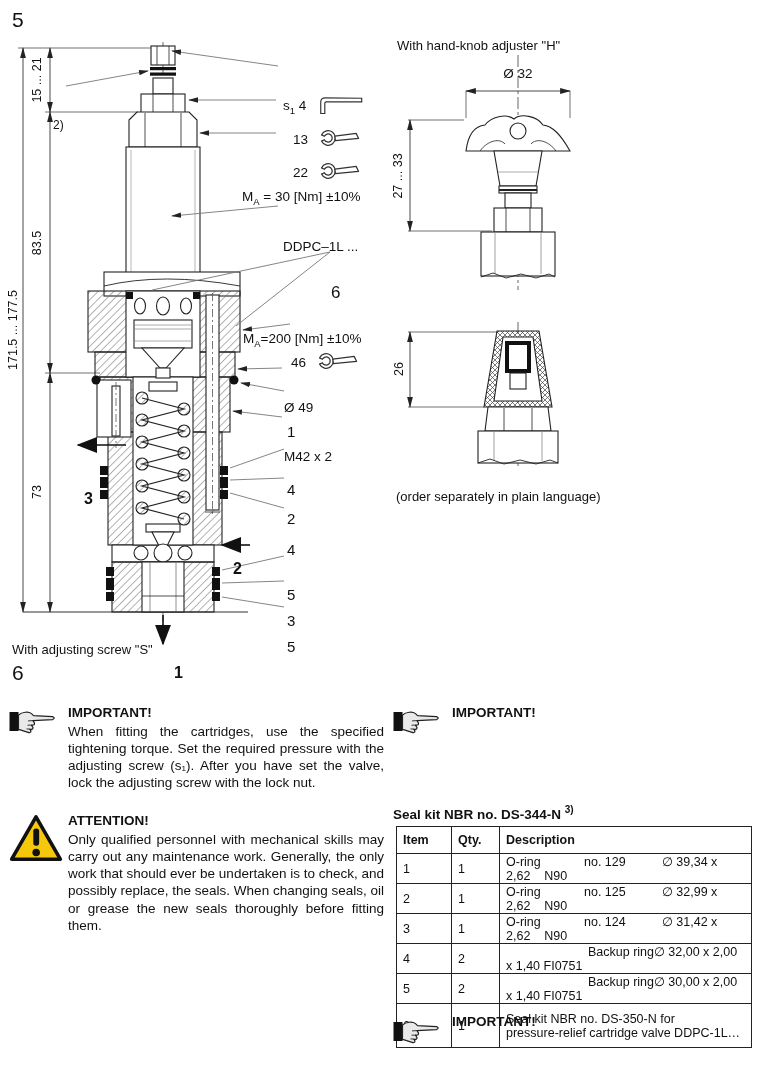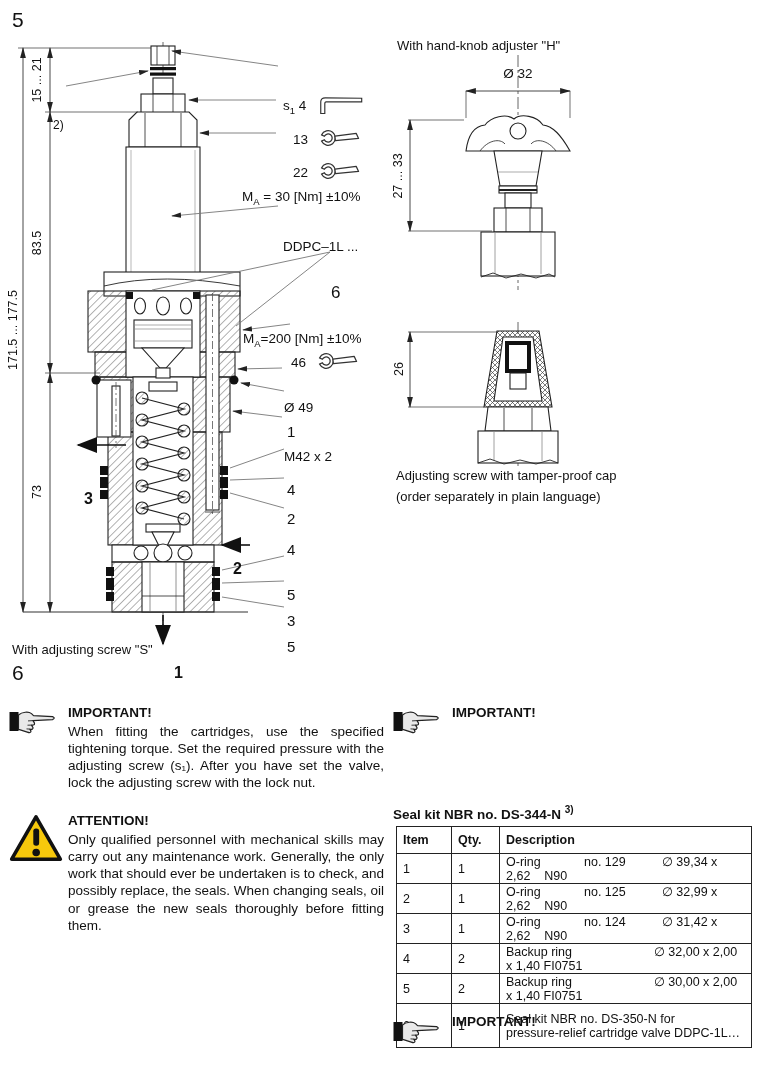--- a/index.html
+++ b/index.html
@@ -21,21 +21,21 @@
   .para { font-size:13.5px; line-height:1.27; text-align:justify; }
   sub { font-size:9.5px; line-height:0; }
   .sup { font-size:10px; vertical-align:super; }
   table.seal { border-collapse:collapse; font-size:12.5px; table-layout:fixed; }
   table.seal th, table.seal td { border:1px solid #222; padding:0 6px; }
   table.seal { border:1.5px solid #222; }
   th.c, td.c { text-align:left; }
   td.d, th.d { text-align:left; padding-left:9px; }
   .p1 { display:inline-block; width:78px; }
   .p2 { display:inline-block; width:78px; }
-  .p45 { display:inline-block; width:148px; }
+  .p45 { display:inline-block; width:148px;text-align:right; }
   svg { display:block; }
 </style>
 </head>
 <body>
 
 <div class="page">
 
   <svg width="0" height="0" style="position:absolute" aria-hidden="true">
     <defs>
       <pattern id="h" patternUnits="userSpaceOnUse" width="5.5" height="5.5" patternTransform="rotate(45)">
@@ -303,21 +303,20 @@
         <rect x="510" y="373" width="16" height="16" fill="#fff"></rect>
         <path d="M488 407 H548 L551 431 H485 Z" fill="#fff"></path>
         <path d="M504 408 V431 M532 408 V431" stroke-width="0.8"></path>
         <rect x="478" y="431" width="80" height="32" fill="#fff"></rect>
         <path d="M494 431 V461 M542 431 V461" stroke="#888" stroke-width="0.8"></path>
         <path d="M478 463 L490 459 L504 464 L520 460 L536 464 L550 460 L558 463" stroke-width="0.9"></path>
       </g>
     </g>
   </svg>
   <div class="rot" style="left:399px;top:369px">26</div>
-  <div class="abs cap" style="left:396px;top:468px">Adjusting screw with tamper-proof cap</div>
   <div class="abs cap" style="left:396px;top:489px">(order separately in plain language)</div>
 
   <div class="abs hnum" style="left:12px;top:661px">6</div>
 
   <svg class="abs" style="left:8px;top:706px" width="50" height="30">
       <use href="#sym-hand"></use>
     </svg>
   <div class="abs note-title" style="left:68px;top:705px">IMPORTANT!</div>
   <div class="abs para" style="left:68px;top:723px;width:316px">When fitting the cartridges, use the specified tightening torque. Set the required pressure with the adjusting screw (s₁). After you have set the valve, lock the adjusting screw with the lock nut.</div>
 

